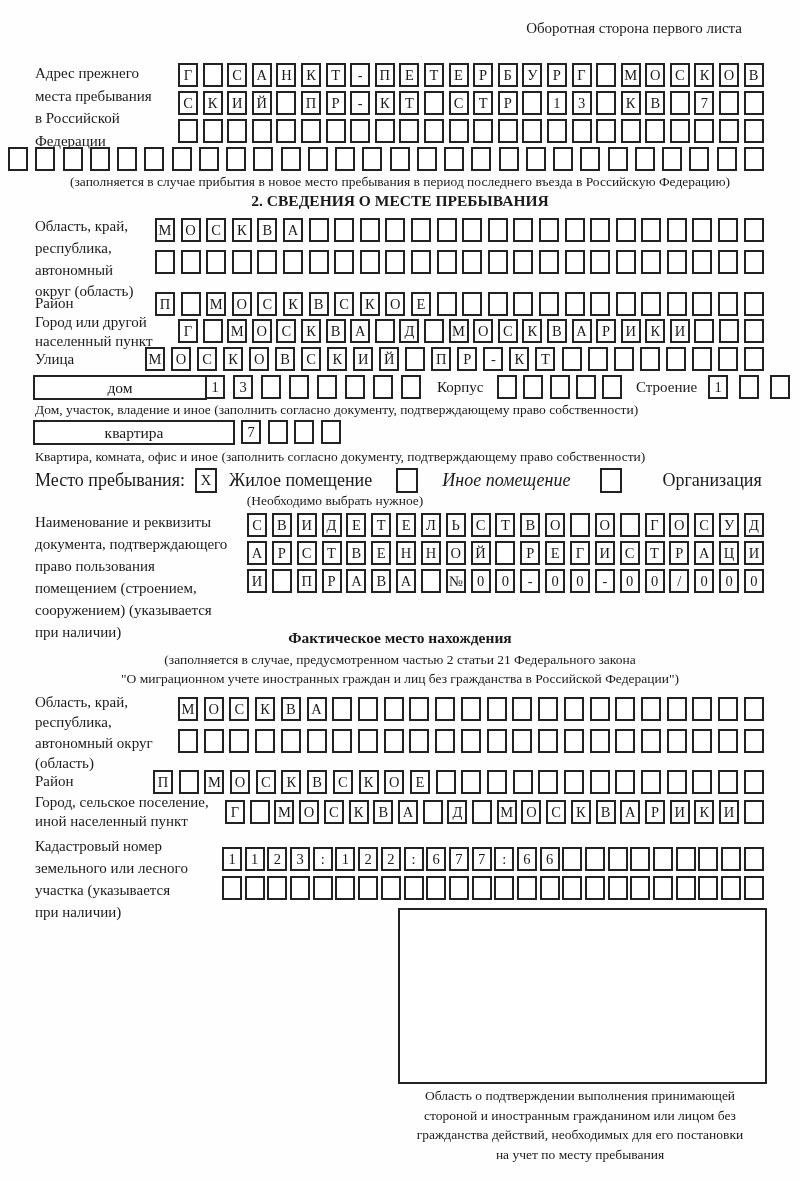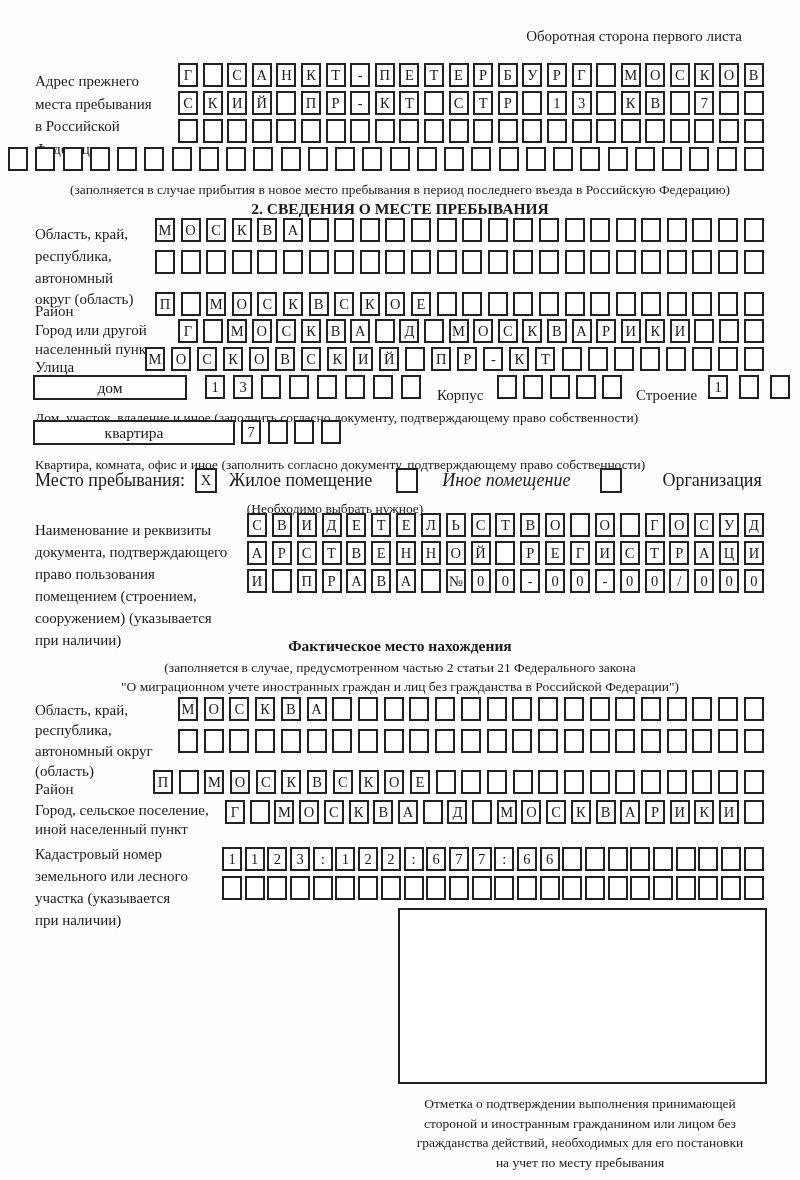--- a/index.html
+++ b/index.html
@@ -1,20 +1,20 @@
 <!DOCTYPE html>
 <html><head>
 <meta charset="utf-8">
 <style>
   html,body{margin:0;padding:0;background:#ffffff;}
   .page{
     position:relative;width:800px;height:1180px;background:#fefefe;
     font-family:"Liberation Serif","DejaVu Serif",serif;color:#1a1a1a;overflow:hidden;
   }
-  .abs{position:absolute;margin-top:8px;}
+  .abs{position:absolute;}
   .lbl{font-size:15px;line-height:1.25;}
   .lbl div{white-space:nowrap;}
   .caption{font-size:13.5px;white-space:nowrap;}
   .center{text-align:center;width:800px;left:0;}
   .title{font-weight:bold;font-size:15.5px;}
   .row{position:absolute;display:flex;justify-content:space-between;height:24px;}
   .cell{
     flex:0 0 20px;height:24px;box-sizing:border-box;border:2px solid #222;
     display:flex;align-items:center;justify-content:center;
     font-size:14.5px;background:#fff;
@@ -296,21 +296,21 @@
       <span class="cell"></span>
       <span class="cell"></span>
       <span class="cell"></span>
       <span class="cell"></span>
       <span class="cell"></span>
       <span class="cell"></span>
       <span class="cell"></span>
       <span class="cell"></span>
     </div>
 
-  <div class="widebox" style="left:33px;top:375px;width:154px;">
+  <div class="widebox" style="left:33px;top:375px;width:174px;">
     <span>дом</span>
   </div>
   <div class="row" style="left:205px;top:375px;width:216px;">
       <span class="cell">1</span>
       <span class="cell">3</span>
       <span class="cell"></span>
       <span class="cell"></span>
       <span class="cell"></span>
       <span class="cell"></span>
       <span class="cell"></span>
@@ -604,19 +604,19 @@
       <span class="cell"></span>
       <span class="cell"></span>
       <span class="cell"></span>
       <span class="cell"></span>
       <span class="cell"></span>
       <span class="cell"></span>
     </div>
 
   <div class="bigbox" style="left:398px;top:908px;width:365px;height:172px;"></div>
   <div class="abs caption note-lines" style="left:380px;top:1086px;width:400px;text-align:center;line-height:1.45;">
-      <div>Отметка о подтверждении выполнения принимающей</div>
+      <div>Область о подтверждении выполнения принимающей</div>
       <div>стороной и иностранным гражданином или лицом без</div>
       <div>гражданства действий, необходимых для его постановки</div>
       <div>на учет по месту пребывания</div>
     </div>
 
 </div>
 
 </body></html>

